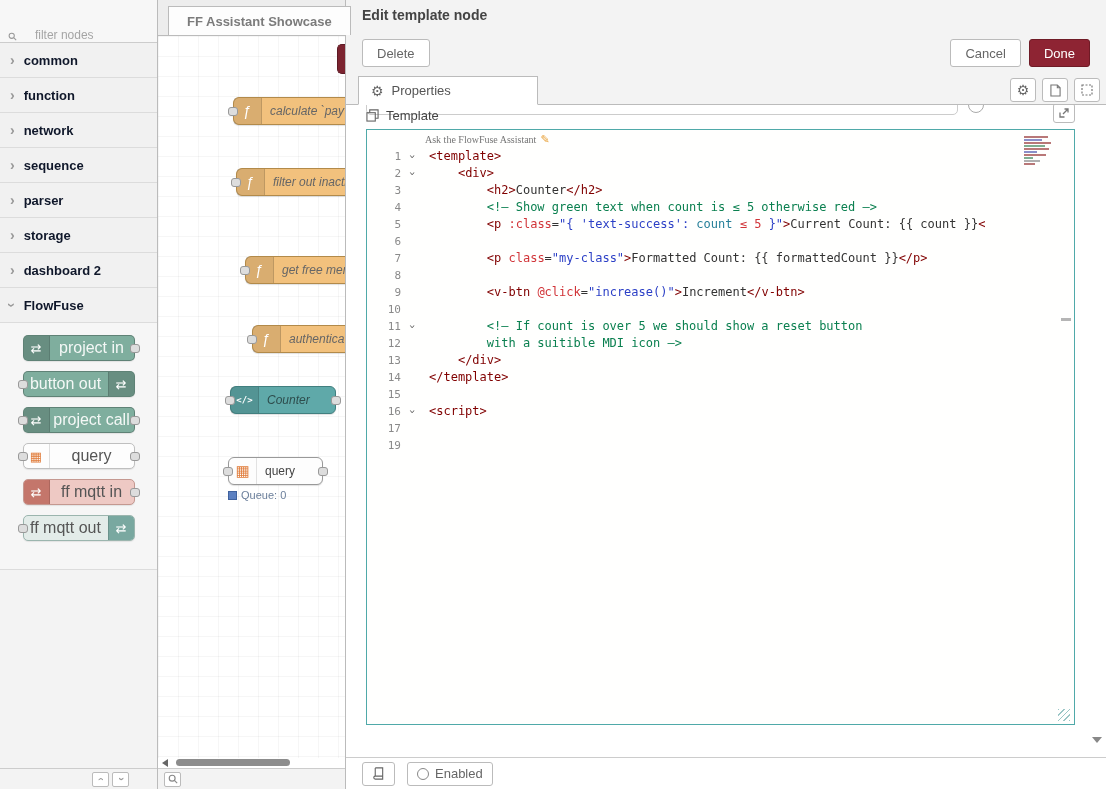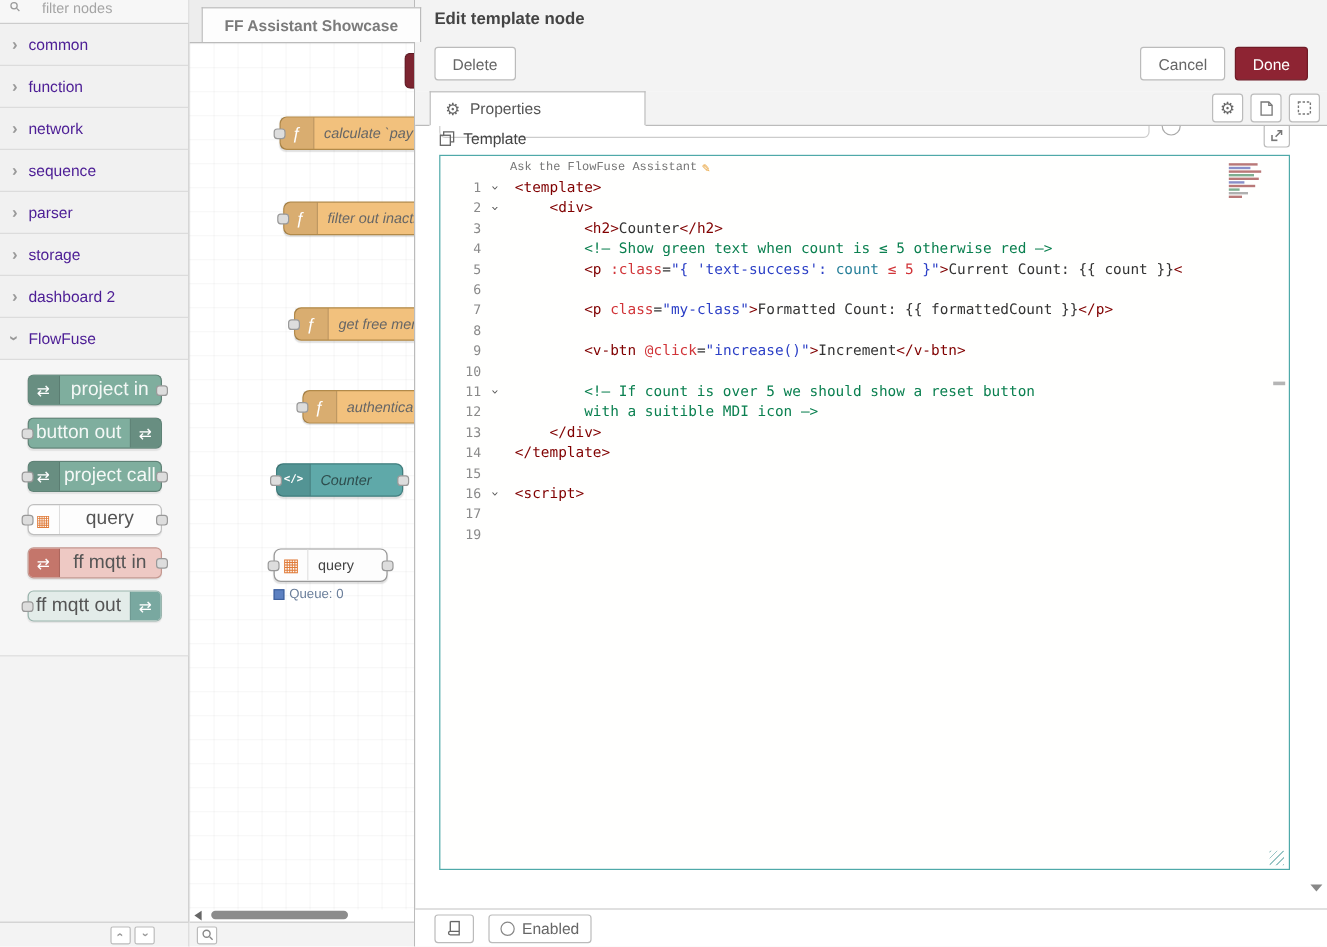--- a/index.html
+++ b/index.html
@@ -1,28 +1,28 @@
 <!DOCTYPE html>
 <html style="--accent-teal: #4FA9A9; --done-bg: #8E2433; --tag: #800000; --attr: #D13438; --str: #2B3FC6; --comment: #0B8050; --ident: #267F99; --code-text: #333333;"><head>
 <meta charset="utf-8">
 <style>
 :root{--accent-teal:#4FA9A9;--done-bg:#8E2433;--tag:#800000;--attr:#D13438;--str:#2B3FC6;--comment:#0B8050;--ident:#267F99;--code-text:#333333}
 *{box-sizing:border-box;margin:0;padding:0}
 body{font-family:"Liberation Sans",sans-serif;background:#fff}
 .app{width:1106px;height:789px;display:flex;position:relative;overflow:hidden;background:#fff;font-size:13px;color:#444}
 
 .palette{width:158px;flex:none;background:#f3f3f3;border-right:1px solid #bbb;display:flex;flex-direction:column}
-.pal-search{height:20px;flex:none;border-bottom:1px solid #ccc;background:#f7f7f7;display:flex;align-items:flex-start;padding:0 8px;gap:18px}
+.pal-search{height:43px;flex:none;border-bottom:1px solid #ccc;background:#f7f7f7;display:flex;align-items:flex-end;padding:0 8px;gap:18px}
 .pal-search input{border:none;background:transparent;outline:none;font-size:12px;color:#777;width:100%;font-family:inherit}
 .pal-search input::placeholder{color:#a5a5a5}
 .pal-scroll{flex:1;overflow:hidden}
 .pal-cat{height:35px;display:flex;align-items:center;gap:9px;padding:0 10px;border-bottom:1px solid #dcdcdc;cursor:pointer;background:#f1f1f1}
 .chev{display:inline-block;color:#999;font-size:14px;font-weight:bold}
 .chev.open{transform:rotate(90deg)}
-.pal-cat-label{color:#4c1d95;font-size:13px;font-weight:normal}
+.pal-cat-label{color:#0f172a;font-size:13px;font-weight:bold}
 .pal-nodes{padding:12px 0 14px 0;background:#f6f6f6;border-bottom:1px solid #dcdcdc}
 .pill{position:relative;width:112px;height:26px;margin:0 auto 10px auto;border:1px solid rgba(0,0,0,0.25);border-radius:5px;display:flex;align-items:stretch;cursor:grab;box-shadow:0 1px 1px rgba(0,0,0,0.08)}
 .pill:last-child{margin-bottom:14px}
 .pill-icon{width:26px;flex:none;display:flex;align-items:center;justify-content:center;font-size:13px}
 .pill-icon.left{border-right:1px solid rgba(0,0,0,0.12);border-radius:4px 0 0 4px}
 .pill-icon.right{border-left:1px solid rgba(0,0,0,0.12);border-radius:0 4px 4px 0}
 .pill-label{flex:1;display:flex;align-items:center;justify-content:center;font-size:16px;white-space:nowrap;overflow:hidden}
 .port{position:absolute;width:10px;height:9px;background:#ddd;border:1px solid #999;border-radius:3px;top:8px}
 .port.pl{left:-6px}
 .port.pr{right:-6px}
@@ -66,21 +66,21 @@
 .prop-tab{height:29px;width:180px;background:#fff;border:1px solid #bbb;border-bottom:1px solid #fff;margin-bottom:-1px;display:flex;align-items:center;gap:8px;padding:0 12px;font-size:13px;color:#555;cursor:pointer}
 .tab-icons{position:absolute;right:6px;top:2px;display:flex;gap:6px}
 .icon-btn{width:26px;height:24px;border:1px solid #bbb;border-radius:3px;background:#fff;display:flex;align-items:center;justify-content:center;color:#777;cursor:pointer;font-size:13px}
 .gear{font-size:14px;color:#666;line-height:1}
 .tray-body{flex:1;position:relative;overflow:hidden;padding:0 31px 0 20px}
 .partial-input{position:absolute;top:-8px;left:20px;width:592px;height:18px;border:1px solid #ccc;border-radius:5px}
 .partial-circle{position:absolute;top:-8px;left:622px;width:16px;height:16px;border:1px solid #aaa;border-radius:50%}
 .template-row{height:20px;display:flex;align-items:center;gap:7px;color:#444;font-size:13px;position:relative}
 .expand-btn{position:absolute;right:0;top:-2px;width:22px;height:20px;border:1px solid #bbb;border-radius:3px;background:#fff;display:flex;align-items:center;justify-content:center;cursor:pointer}
 .editor{margin-top:4px;height:596px;border:1px solid var(--accent-teal,#4FA9A9);background:#fffffe;position:relative;font-family:"DejaVu Sans Mono",monospace;overflow:hidden}
-.assistant{position:absolute;top:3px;left:58px;font-size:10px;color:#757575;display:flex;align-items:center;gap:4px;cursor:pointer;font-family:Liberation Mono, monospace;z-index:2}
+.assistant{position:absolute;top:3px;left:58px;font-size:10px;color:#757575;display:flex;align-items:center;gap:4px;cursor:pointer;font-family:Liberation Serif, serif;z-index:2}
 .pencil{color:#E8A33D;font-size:11px}
 .code-lines{padding-top:18px}
 .cl-row{display:flex;height:17px;line-height:17px}
 .cl-num{width:36px;flex:none;text-align:right;padding-right:2px;color:#8a8a8a;font-size:11px}
 .cl-fold{width:18px;flex:none;text-align:center;color:#555;font-size:11px}
 .fold-glyph{display:inline-block;transform:rotate(90deg)}
 .cl-code{white-space:pre;font-size:12px;padding-left:8px;color:var(--code-text,#333)}
 .tk-tg{color:var(--tag,#800000)}
 .tk-at{color:var(--attr,#D13438)}
 .tk-st{color:var(--str,#2B3FC6)}

